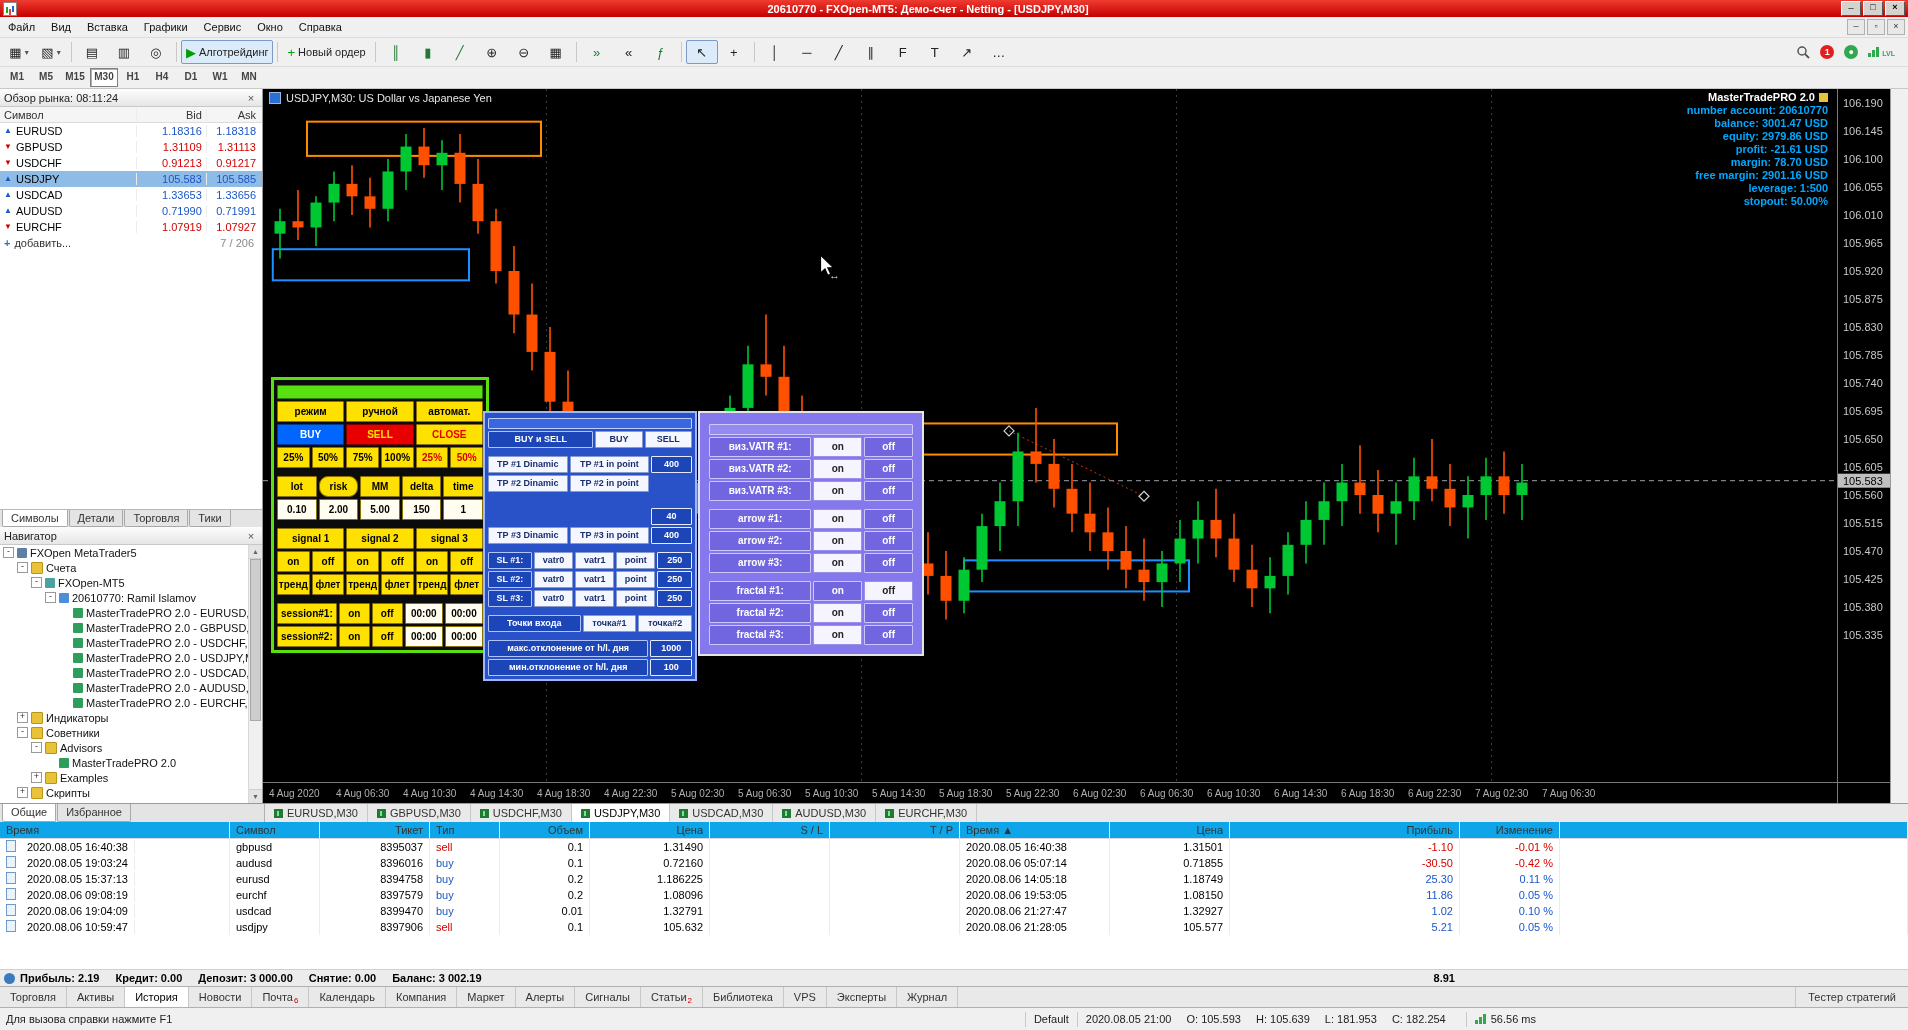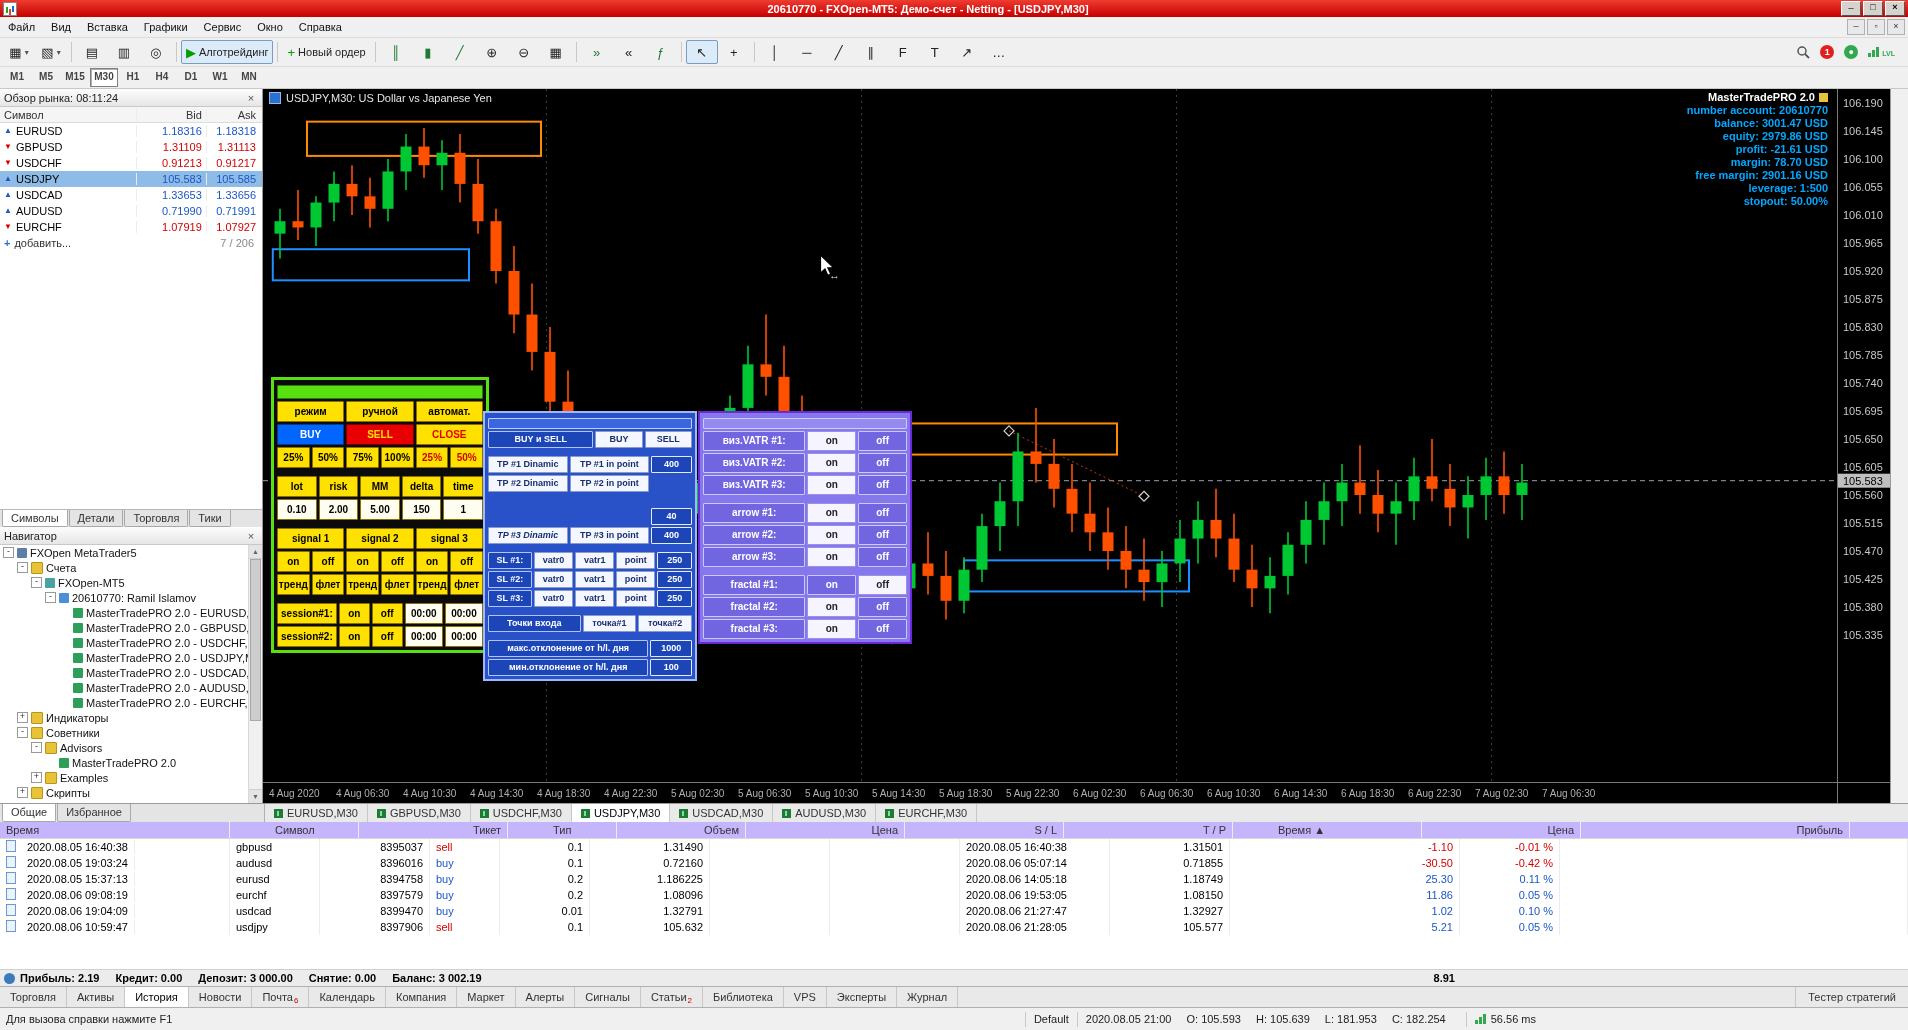--- a/index.html
+++ b/index.html
@@ -92,21 +92,21 @@
   .ct-icon{width:10px;height:10px;background:#2a6fd4;border:1px solid #9ab8dd;display:inline-block;}
   .info-panel{position:absolute;right:62px;top:2px;text-align:right;color:#00a8ff;font-weight:bold;font-size:11px;line-height:13px;}
   .info-title{color:#fff;display:flex;justify-content:flex-end;align-items:center;gap:4px;}
   .info-title i{width:9px;height:9px;background:#e8c33a;display:inline-block;}
   .right-strip{width:17px;flex:none;background:#f0f0f0;border-left:1px solid #9a9a9a;}
 
   
   .epanel{position:absolute;display:flex;flex-direction:column;}
   #panel-green{left:8px;top:288px;width:206px;background:#0b0b0b;border:3px solid #58e010;padding:3px;}
   #panel-blue{left:220px;top:322px;width:204px;background:#2a52c8;border:2px solid #9db8ff;padding:3px;}
-  #panel-purple{left:435px;top:322px;width:204px;background:#8478ec;border:2px solid #6d28d9;padding:3px;}
+  #panel-purple{left:435px;top:322px;width:204px;background:#8478ec;border:2px solid #e5e5e5;padding:9px;}
   .prow{display:flex;gap:2px;margin-top:2px;}
   .prow.gap{margin-top:8px;}
   .pcell{flex:1 1 0;text-align:center;font-weight:bold;border-radius:1px;overflow:hidden;white-space:nowrap;}
   #panel-green .pcell{height:19px;line-height:19px;font-size:10px;}
   #panel-blue .pcell{height:15px;line-height:15px;font-size:9px;}
   #panel-purple .pcell{height:18px;line-height:18px;font-size:10px;}
   .ghead{height:12px!important;background:#58e010;border:1px solid #2a8000;}
   .bhead{height:9px!important;background:#3a66e0;border:1px solid #bcd0ff;}
   .phead{height:9px!important;background:#948af0;border:1px solid #d0caff;}
   .y{background:#ffe100;color:#000;border:1px solid #8a7000;}
@@ -129,21 +129,21 @@
   .tabsrow{height:18px;flex:none;display:flex;background:#e9e9e9;border-top:1px solid #9a9a9a;align-items:stretch;}
   .left-tabs{width:262px;flex:none;display:flex;padding-left:2px;border-right:1px solid #b0b0b0;background:#e4e4e4;}
   .chart-tabs{display:flex;flex:1;}
   .ctab{display:flex;align-items:center;gap:4px;padding:0 9px;border-right:1px solid #c8c8c8;color:#333;}
   .ctab.active{background:#fff;color:#000;}
   .ctab-ico{width:9px;height:9px;background:#1f7a33;display:inline-block;position:relative;}
   .ctab-ico::after{content:"";position:absolute;left:3px;top:2px;width:2px;height:5px;background:#7fe09a;}
 
   
   .toolbox{flex:none;display:flex;flex-direction:column;background:#fff;--hcols:230px 90px 110px 70px 90px 120px 120px 130px 150px 120px 230px 100px 1fr;}
-  .tb-h{display:grid;grid-template-columns:var(--hcols);height:16px;background:#c4b5fd;border-bottom:1px solid #d8d8d8;color:#333;gap:39px;}
+  .tb-h{display:grid;grid-template-columns:var(--hcols);height:16px;background:#0ea5e9;border-bottom:1px solid #d8d8d8;color:#333;}
   .tb-h span,.tb-r span{padding:1px 6px;border-right:1px solid #ececec;overflow:hidden;white-space:nowrap;line-height:14px;}
   .tb-r{display:grid;grid-template-columns:var(--hcols);height:16px;}
   .ar{text-align:right;}
   .doc{display:inline-block;width:8px;height:10px;border:1px solid #6a9ad0;background:#eaf2fc;margin-right:5px;vertical-align:-1px;}
   .sell{color:#d40000;}.buyc{color:#1b56c8;}
   .neg{color:#d40000;}.pos{color:#1b56c8;}
   .tb-fill{height:34px;background:#fff;}
   .tb-sum{position:relative;height:16px;background:#ececec;border-top:1px solid #d0d0d0;display:flex;align-items:center;font-weight:bold;}
   .sumicon{width:11px;height:11px;border-radius:50%;background:#3a7abd;margin:0 5px 0 4px;flex:none;}
   .sump{margin-right:16px;}
@@ -765,21 +765,21 @@
           <div class="prow">
             <div class="pcell y" style="flex: 1 1 0px;">25%</div>
             <div class="pcell y" style="flex: 1 1 0px;">50%</div>
             <div class="pcell y" style="flex: 1 1 0px;">75%</div>
             <div class="pcell y" style="flex: 1 1 0px;">100%</div>
             <div class="pcell yr" style="flex: 1 1 0px;">25%</div>
             <div class="pcell yr" style="flex: 1 1 0px;">50%</div>
           </div>
           <div class="prow gap">
             <div class="pcell y" style="flex: 1 1 0px;">lot</div>
-            <div class="pcell y" style="flex: 1 1 0px;">risk</div>
+            <div class="pcell y" style="flex: 1 1 0px; border-radius: 9px;">risk</div>
             <div class="pcell y" style="flex: 1 1 0px;">MM</div>
             <div class="pcell y" style="flex: 1 1 0px;">delta</div>
             <div class="pcell y" style="flex: 1 1 0px;">time</div>
           </div>
           <div class="prow">
             <div class="pcell in" style="flex: 1 1 0px;">0.10</div>
             <div class="pcell in" style="flex: 1 1 0px;">2.00</div>
             <div class="pcell in" style="flex: 1 1 0px;">5.00</div>
             <div class="pcell in" style="flex: 1 1 0px;">150</div>
             <div class="pcell in" style="flex: 1 1 0px;">1</div>
@@ -833,21 +833,21 @@
             <div class="pcell wh" style="flex: 1.2 1 0px;">TP #1 Dinamic</div>
             <div class="pcell wh" style="flex: 1.2 1 0px; text-align: center;">TP #1 in point</div>
             <div class="pcell blv" style="flex: 0.6 1 0px;">400</div>
           </div>
           <div class="prow">
             <div class="pcell wh" style="flex: 1.2 1 0px;">TP #2 Dinamic</div>
             <div class="pcell wh" style="flex: 1.2 1 0px;">TP #2 in point</div>
             <div class="pcell blv" style="flex: 0.6 1 0px; margin-top: 33px;">40</div>
           </div>
           <div class="prow">
-            <div class="pcell wh" style="flex: 1.2 1 0px; font-style: italic;">TP #3 Dinamic</div>
+            <div class="pcell wh" style="flex: 1.2 1 0px;">TP #3 Dinamic</div>
             <div class="pcell wh" style="flex: 1.2 1 0px;">TP #3 in point</div>
             <div class="pcell blv" style="flex: 0.6 1 0px;">400</div>
           </div>
           <div class="prow gap">
             <div class="pcell bl" style="flex: 0.9 1 0px;">SL #1:</div>
             <div class="pcell wh" style="flex: 0.8 1 0px;">vatr0</div>
             <div class="pcell wh" style="flex: 0.8 1 0px;">vatr1</div>
             <div class="pcell wh" style="flex: 0.8 1 0px;">point</div>
             <div class="pcell blv" style="flex: 0.7 1 0px;">250</div>
           </div>

